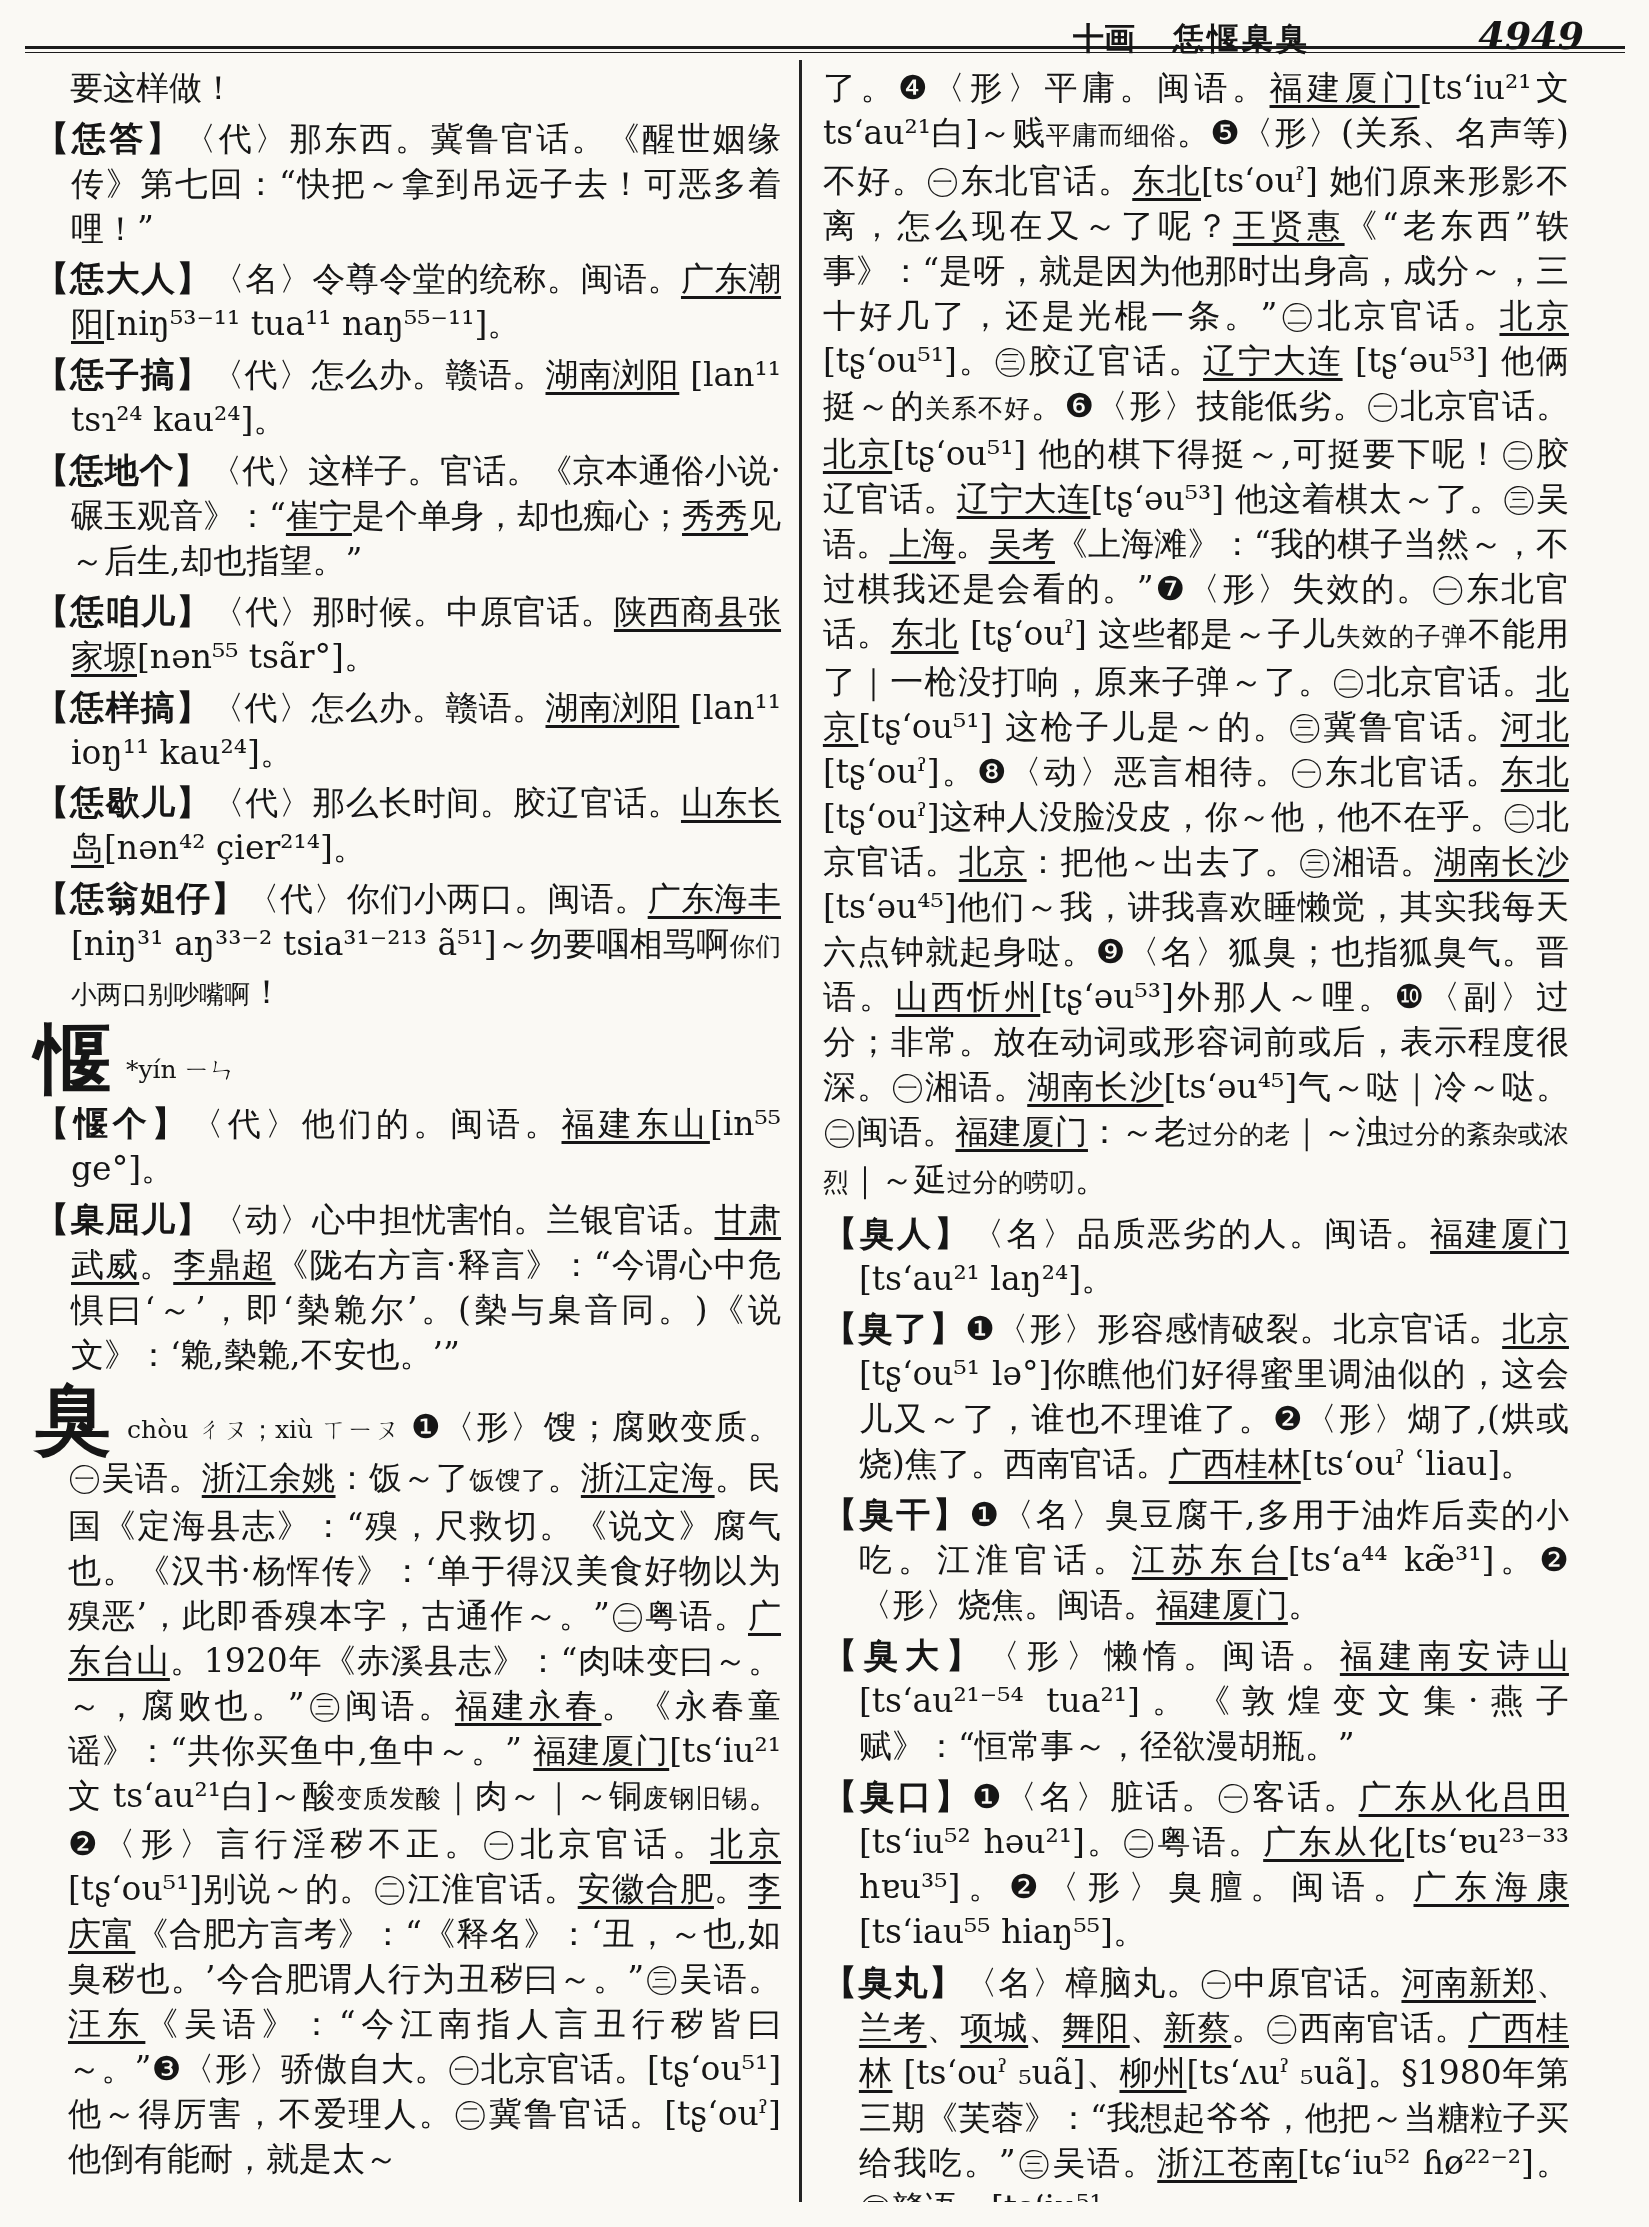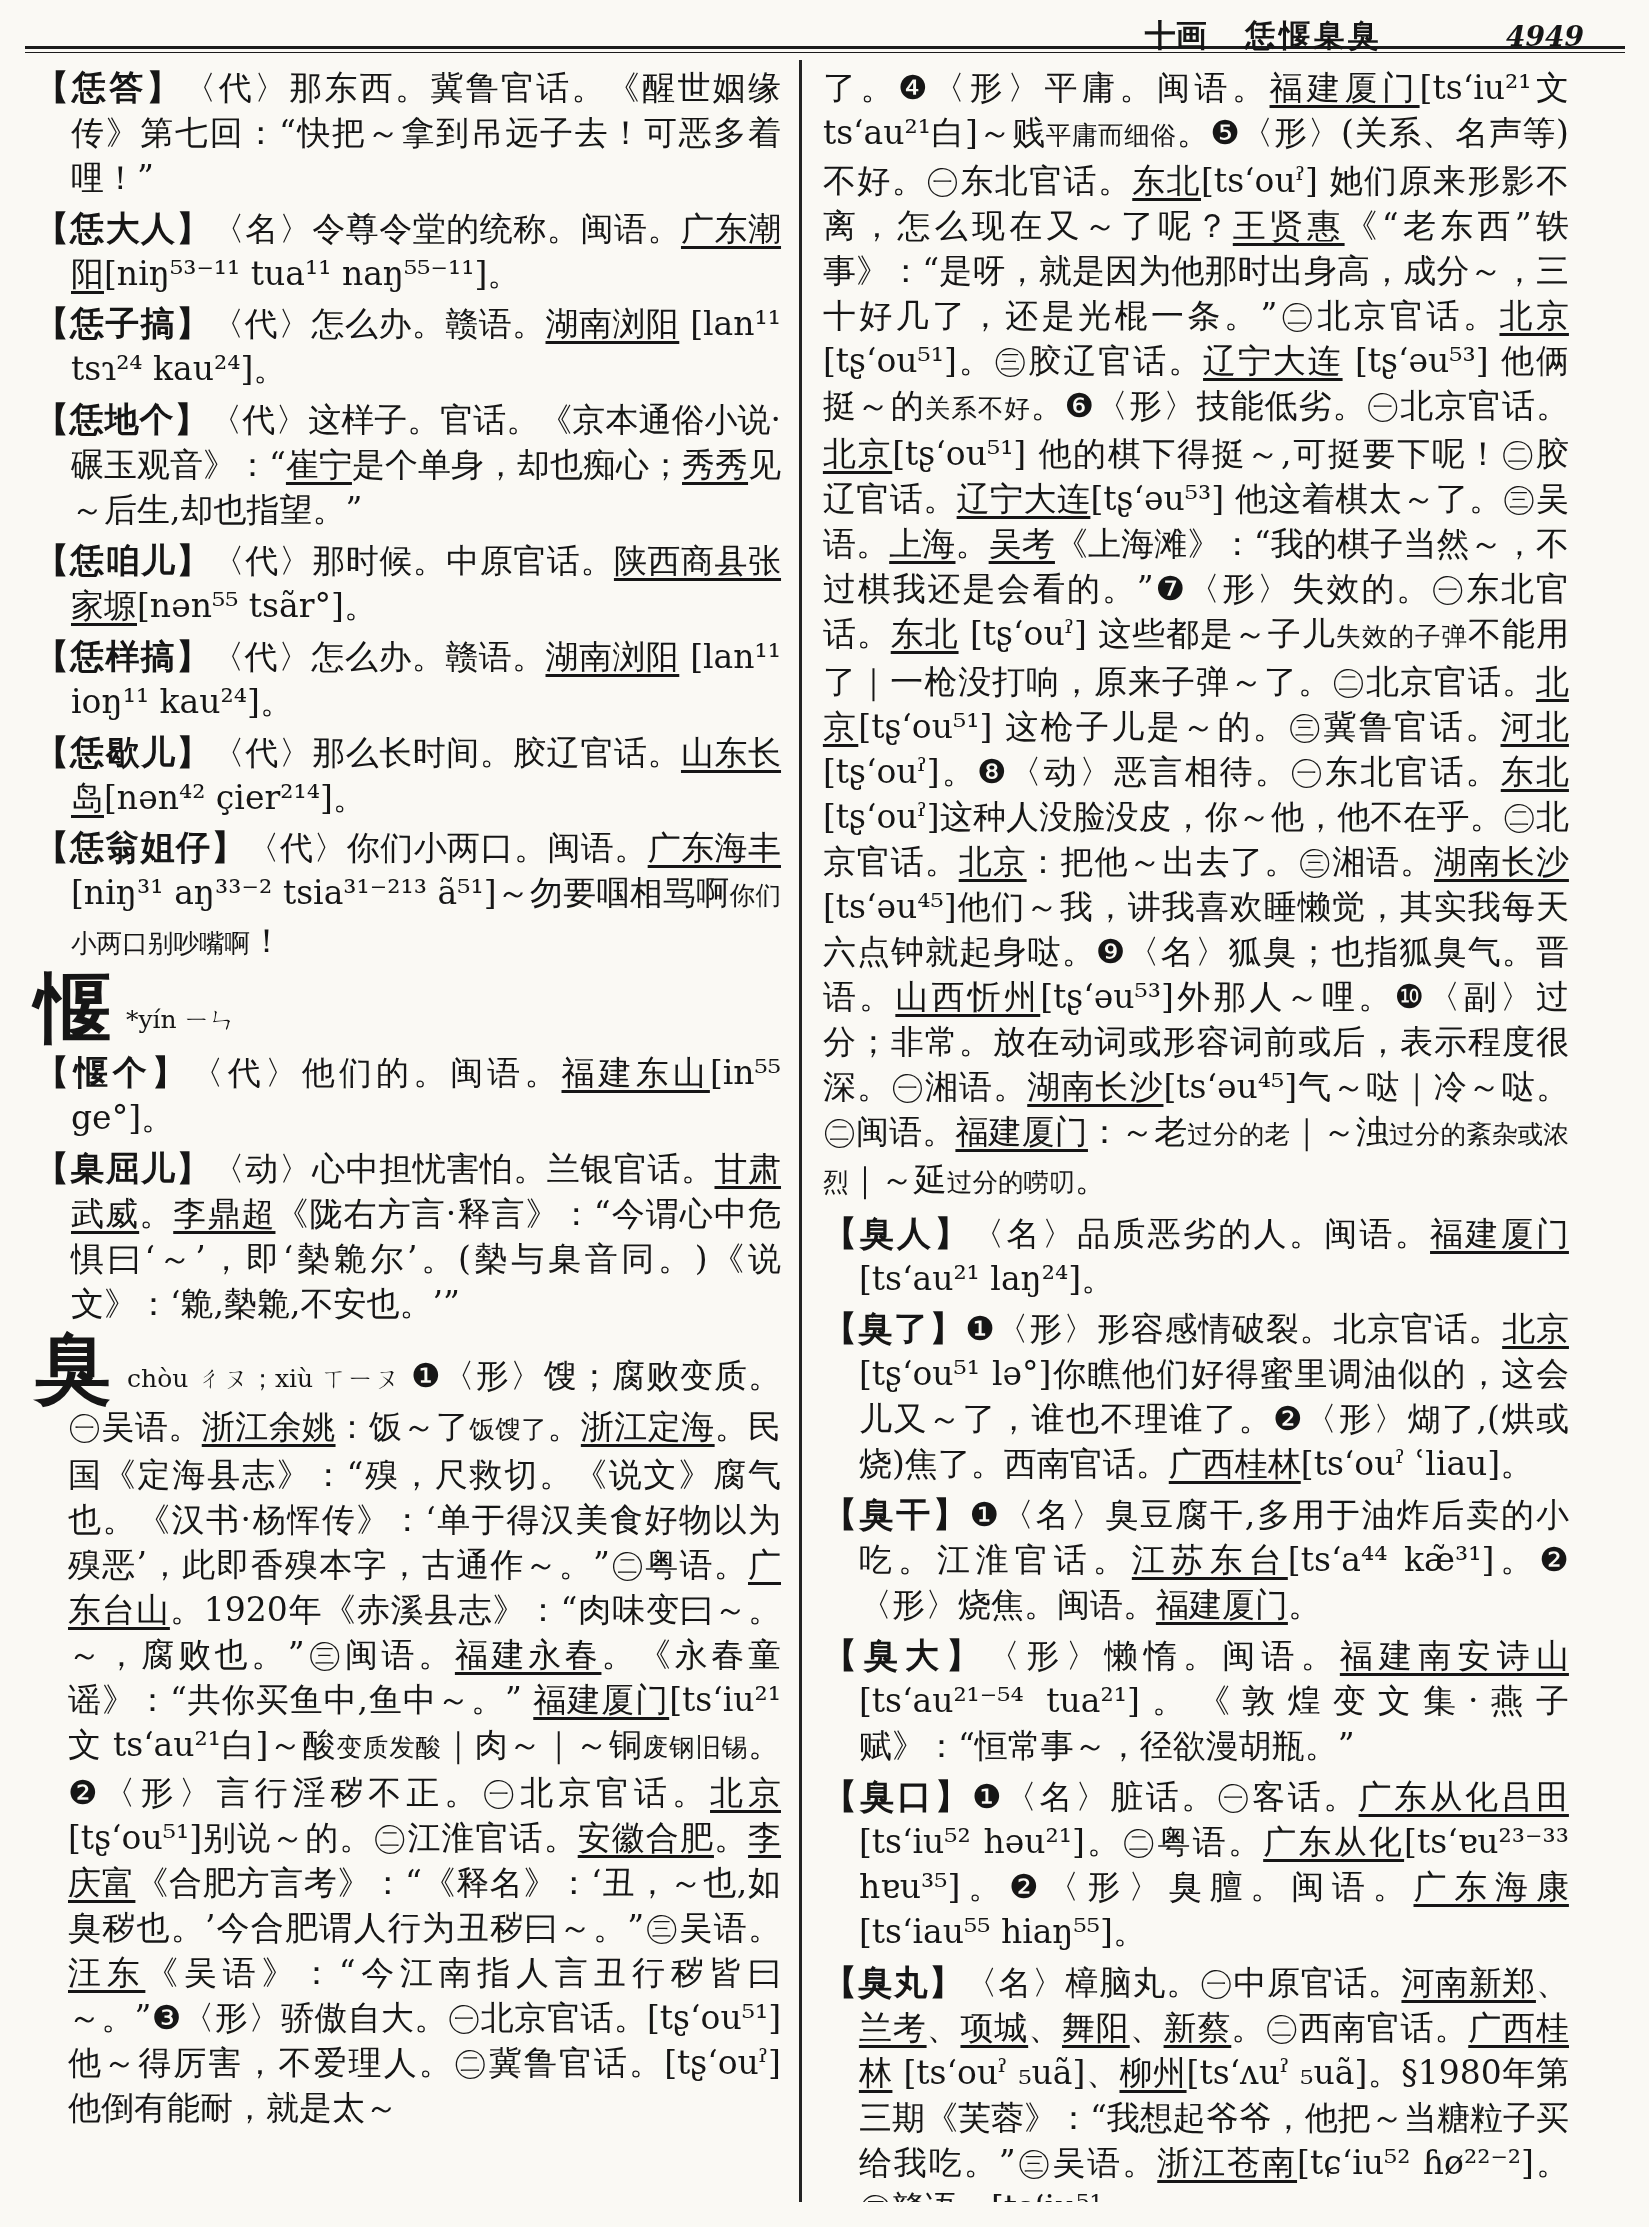--- a/index.html
+++ b/index.html
@@ -16,21 +16,21 @@
     display: flex;
     align-items: baseline;
     justify-content: flex-end;
     padding: 13.2px 66px 6.6px 33px;
     font-weight: bold;
     height: 46px;
     box-sizing: border-box;
   }
   .hdr-section { font-size: 31px; margin-right: 38px; }
   .hdr-words   { font-size: 31px; margin-right: 124px; letter-spacing: 3.3px; }
-  .pagenum     { font-size: 28px; font-style: italic; font-family: "DejaVu Serif", serif; }
+  .pagenum     { font-size: 38px; font-style: italic; font-family: "DejaVu Serif", serif; margin-left: 44px; }
   .toprule {
     margin: 0 25px;
     height: 3.3px;
     border-top: 3.3px solid #1c1c1c;
     border-bottom: 1.6px solid #1c1c1c;
   }
   .cols {
     display: flex;
     margin: 6.6px 25px 0 25px;
     height: 2142px;
@@ -74,20 +74,21 @@
   <span class="hdr-section">十画</span>
   <span class="hdr-words">恁愝臬臭</span>
   <span class="pagenum">4949</span>
 </header>
 
 <div class="toprule"></div>
 
 <main class="cols">
 
   <section class="col col-left">
+    <p class="plain indented"><span class="bd">要这样做！</span></p>
 
     <p class="entry"><b class="hw">【恁答】</b><span class="bd">〈代〉那东西。冀鲁官话。《醒世姻缘传》第七回：“快把～拿到吊远子去！可恶多着哩！”</span></p>
 
 
     <p class="entry"><b class="hw">【恁大人】</b><span class="bd">〈名〉令尊令堂的统称。闽语。<u>广东潮阳</u>[niŋ⁵³⁻¹¹ tua¹¹ naŋ⁵⁵⁻¹¹]。</span></p>
 
     <p class="entry"><b class="hw">【恁子搞】</b><span class="bd">〈代〉怎么办。赣语。<u>湖南浏阳</u> [lan¹¹ tsɿ²⁴ kau²⁴]。</span></p>
 
     <p class="entry"><b class="hw">【恁地个】</b><span class="bd">〈代〉这样子。官话。《京本通俗小说·碾玉观音》：“<u>崔宁</u>是个单身，却也痴心；<u>秀秀</u>见～后生,却也指望。”</span></p>
 

